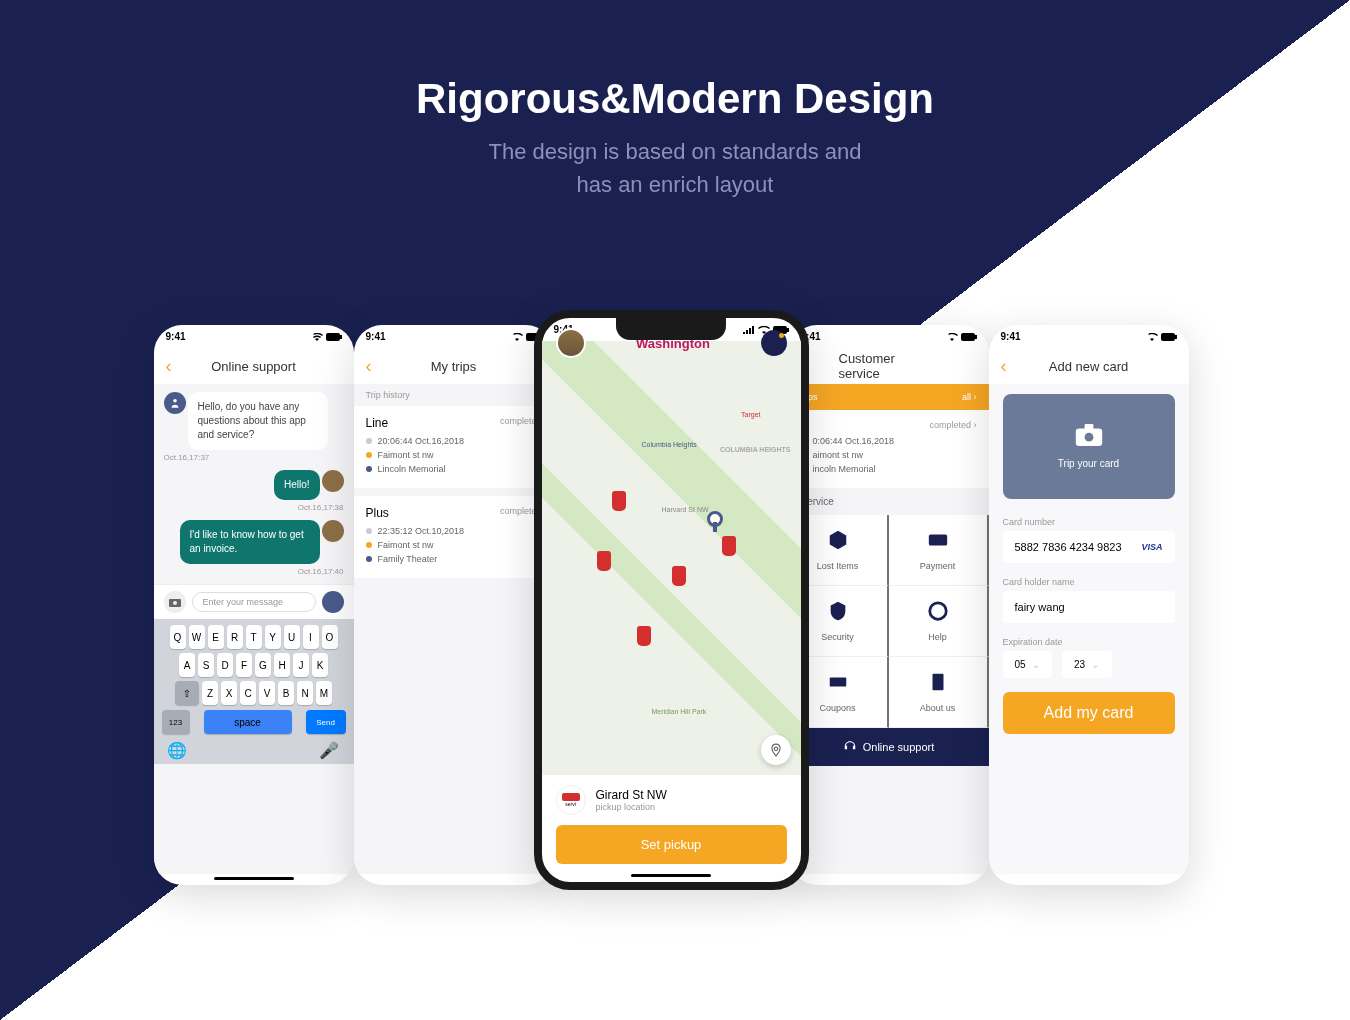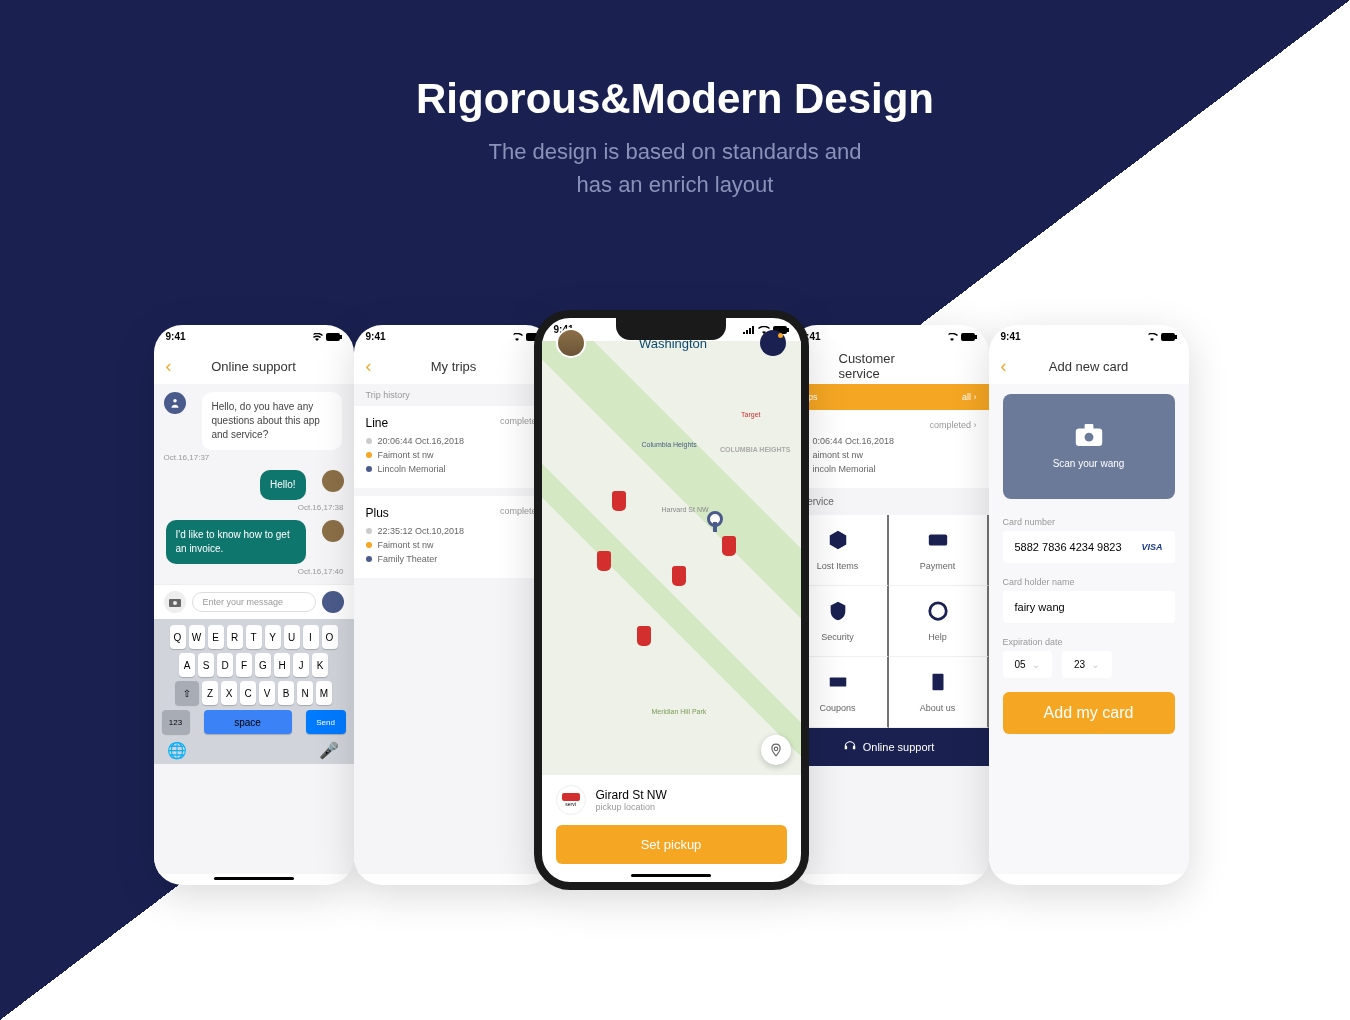--- a/index.html
+++ b/index.html
@@ -17,21 +17,21 @@
 .status-bar{display:flex;justify-content:space-between;align-items:center;padding:6px 12px;font-size:10px;font-weight:600}
 .status-icons{display:flex;gap:3px;align-items:center}
 .phone.center .status-bar{color:#000}
 .nav-bar{display:flex;align-items:center;padding:8px 12px;height:36px;position:relative}
 .back{color:#f5a623;font-size:18px;font-weight:300}
 .nav-title{position:absolute;left:50%;transform:translateX(-50%);font-size:13px;font-weight:500;color:#333}
 .content{height:calc(100% - 70px);overflow:hidden;background:#f5f5f7}
 
 
 .chat-msg{margin:8px 10px}
-.chat-row{display:flex;gap:16px;align-items:flex-start}
+.chat-row{display:flex;gap:2px;align-items:flex-start}
 .chat-row.right{flex-direction:row-reverse}
 .avatar-sm{width:22px;height:22px;border-radius:50%;background:#4a5a8a;flex-shrink:0;display:flex;align-items:center;justify-content:center;color:#fff;font-size:10px}
 .bubble{background:#fff;border-radius:10px;padding:8px 10px;font-size:10px;color:#444;max-width:140px;line-height:1.4}
 .bubble.orange{background:#0f766e;color:#fff}
 .timestamp{font-size:8px;color:#999;margin-top:3px;text-align:left}
 .timestamp.right{text-align:right}
 .input-row{display:flex;gap:6px;align-items:center;padding:6px 10px;background:#fff;border-top:1px solid #eee}
 .icon-btn{width:22px;height:22px;border-radius:50%;background:#eee;display:flex;align-items:center;justify-content:center}
 .msg-input{flex:1;border:1px solid #ddd;border-radius:12px;padding:4px 10px;font-size:9px;color:#999}
 .send-btn{width:22px;height:22px;border-radius:50%;background:#4a5a8a}
@@ -57,21 +57,21 @@
 
 
 .map-area{height:calc(100% - 130px);background:#eef1e8;position:relative;overflow:hidden}
 .map-bg{position:absolute;inset:0;background:linear-gradient(45deg,#eef1e8 40%,#d4e8c4 40%,#d4e8c4 45%,#eef1e8 45%,#eef1e8 60%,#d4e8c4 60%,#d4e8c4 70%,#eef1e8 70%)}
 .map-label{position:absolute;font-size:7px;color:#888}
 .car{position:absolute;width:14px;height:20px;background:#d32f2f;border-radius:3px 3px 5px 5px}
 .pin{position:absolute;width:16px;height:16px;border:3px solid #4a5a8a;border-radius:50%;background:#fff}
 .pin::after{content:'';position:absolute;bottom:-8px;left:3px;width:4px;height:10px;background:#4a5a8a}
 .map-header{position:absolute;top:0;left:0;right:0;display:flex;align-items:center;justify-content:space-between;padding:10px 14px;z-index:3}
 .avatar-md{width:30px;height:30px;border-radius:50%;background:linear-gradient(#8b6f47,#6b5537);border:2px solid #fff}
-.city-name{font-size:13px;font-weight:400;color:#0c4a6e}
+.city-name{font-size:13px;font-weight:700;color:#be185d}
 .chat-icon{width:26px;height:26px;border-radius:50%;background:#1a2151;position:relative}
 .chat-icon::after{content:'';position:absolute;top:3px;right:3px;width:5px;height:5px;background:#f5a623;border-radius:50%}
 .loc-btn{position:absolute;bottom:10px;right:10px;width:30px;height:30px;border-radius:50%;background:#fff;box-shadow:0 2px 6px rgba(0,0,0,0.2);display:flex;align-items:center;justify-content:center}
 .pickup-card{background:#fff;padding:10px 14px;display:flex;align-items:center;gap:10px}
 .servi-icon{width:30px;height:30px;border-radius:50%;border:1px solid #eee;display:flex;flex-direction:column;align-items:center;justify-content:center;font-size:5px}
 .pickup-btn{margin:0 14px 14px;background:#f5a623;color:#fff;text-align:center;padding:12px;border-radius:6px;font-size:13px}
 
 
 .cs-banner{background:#f5a623;color:#fff;padding:8px 12px;display:flex;justify-content:space-between;font-size:9px}
 .cs-trip{background:#fff;padding:10px 12px}
@@ -419,21 +419,21 @@
     <span class="back">‹</span>
     <span class="nav-title">Add new card</span>
   </div>
   <div class="content" style="background:#f8f8fa;padding-top:10px">
     <div class="scan-card">
       <svg width="28" height="22" viewBox="0 0 24 20" fill="#fff">
             <rect x="0" y="4" width="24" height="16" rx="3"></rect>
             <circle cx="12" cy="12" r="4" fill="#6b7a99"></circle>
             <rect x="8" y="0" width="8" height="5" rx="1"></rect>
           </svg>
-      <div class="scan-text">Scan your wang</div>
+      <div class="scan-text">Trip your card</div>
     </div>
     <div class="field-label">Card number</div>
     <div class="field-input">
       <span>5882  7836  4234  9823</span>
       <span class="visa">VISA</span>
     </div>
     <div class="field-label">Card holder name</div>
     <div class="field-input">
           <span>fairy wang</span>
         </div>

